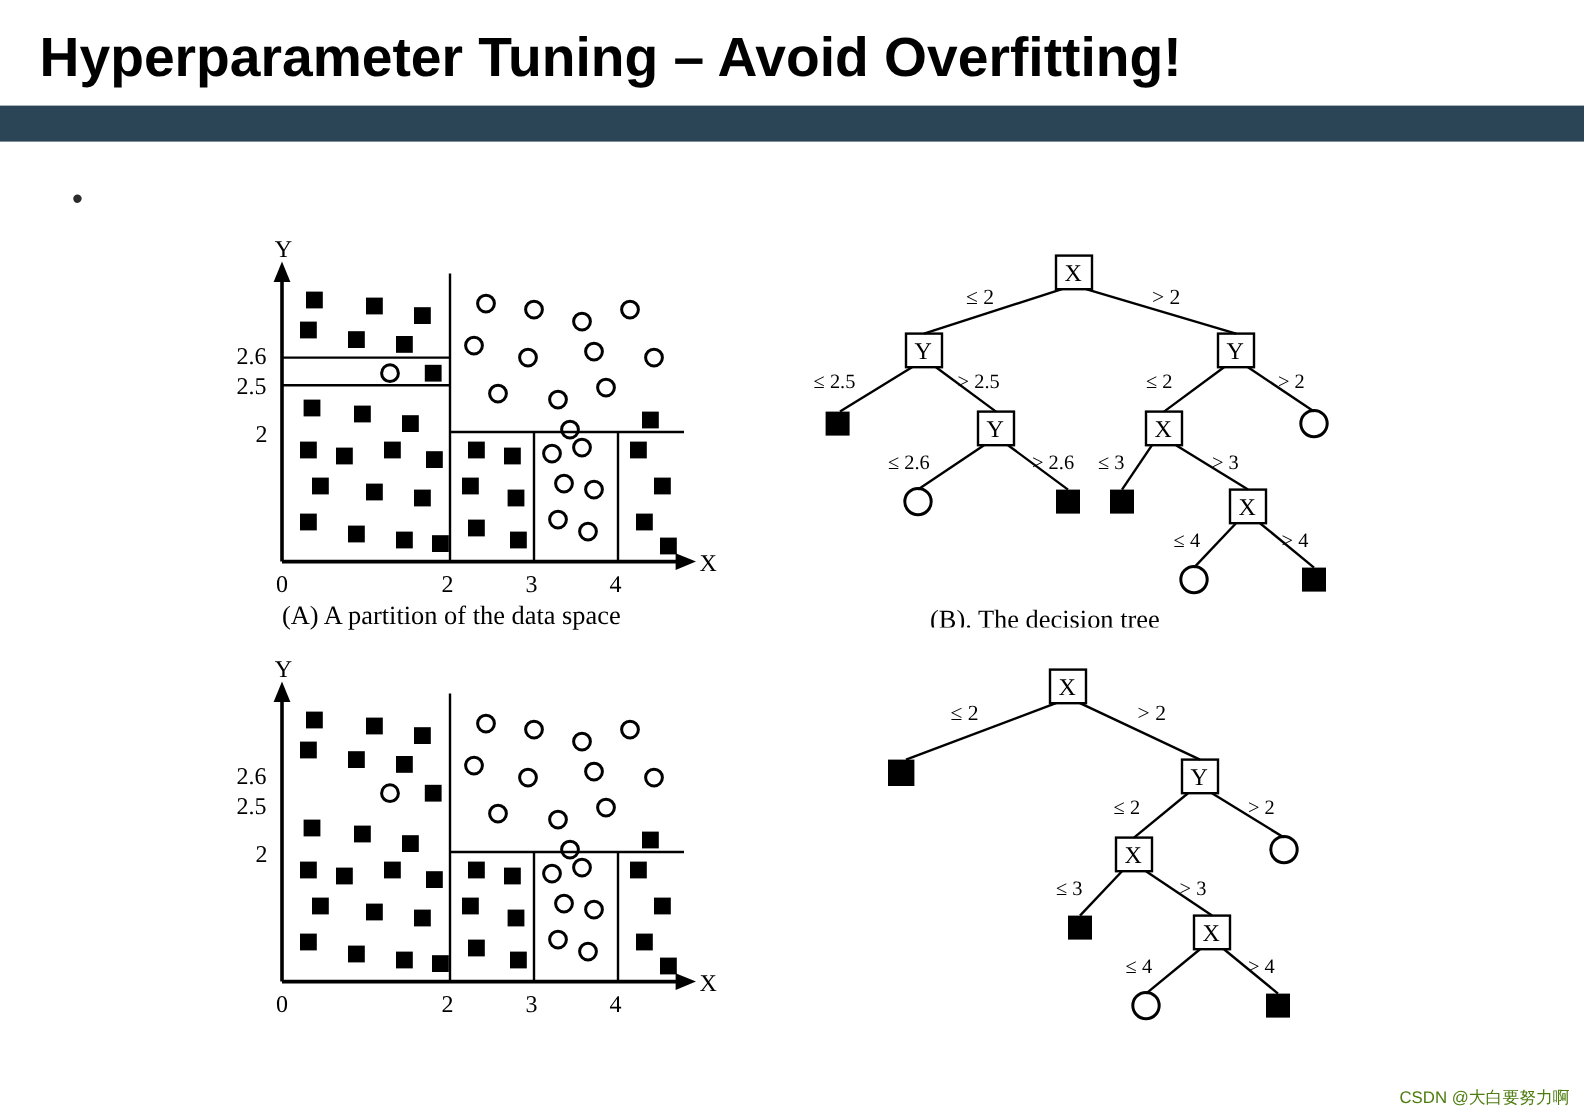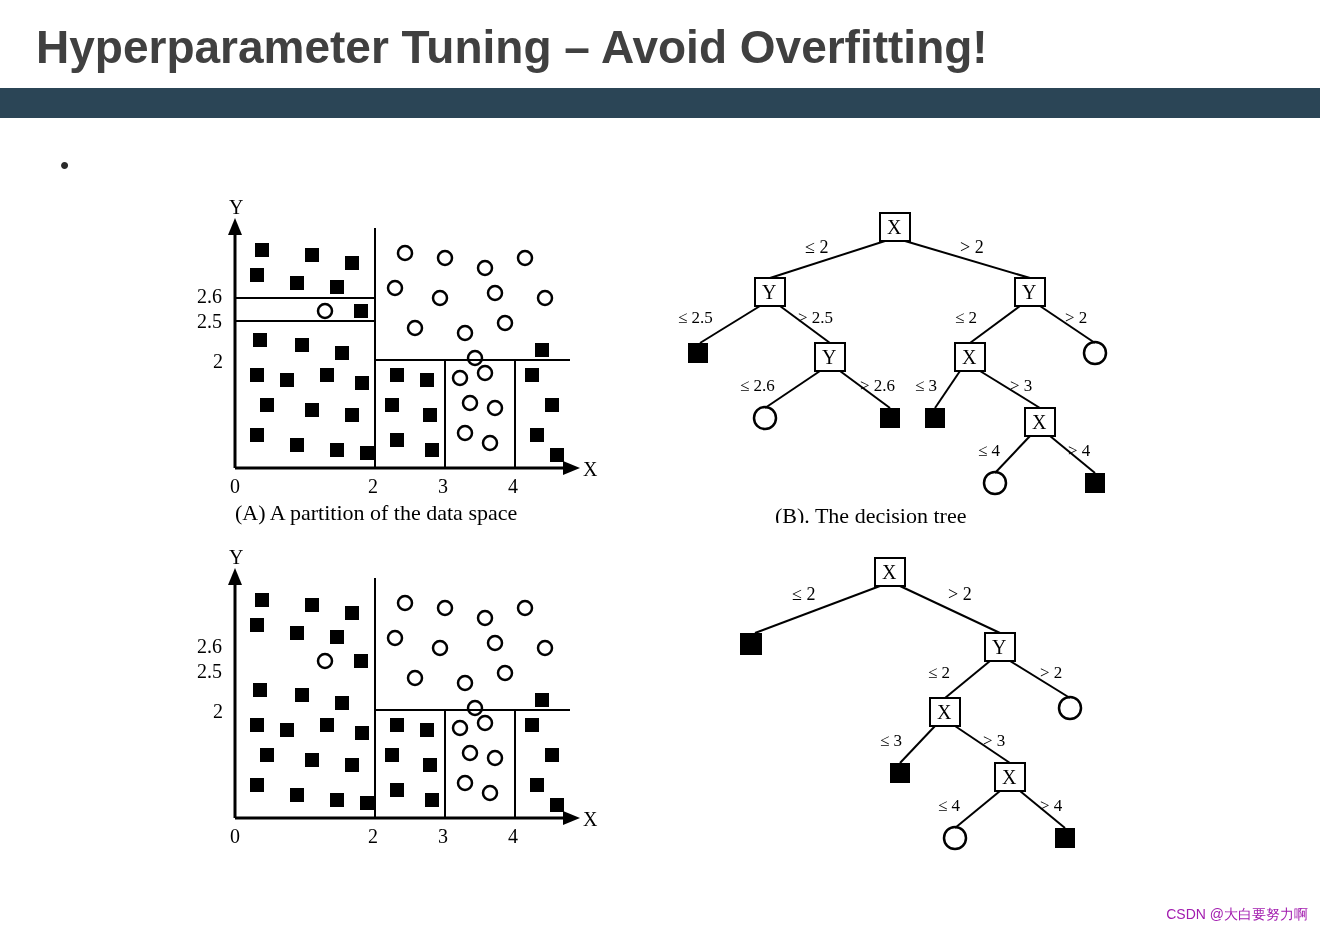--- a/index.html
+++ b/index.html
@@ -7,22 +7,23 @@
     width: 1320px;
     height: 932px;
     font-family: Arial, Helvetica, sans-serif;
     background: #fff;
     position: relative;
     overflow: hidden;
   }
   .title {
     font-size: 46px;
     font-weight: bold;
-    padding: 20px 35px 14px 36px;
-    color: #404040;
+    padding: 20px 35px 14px 17px;
+    color: #000000;
+    margin-left: 16px;
   }
   .bar {
     width: 100%;
     height: 30px;
     background: #2b4556;
   }
   .bullet-row {
     display: flex;
     align-items: center;
     gap: 28px;
@@ -32,21 +33,21 @@
   }
   .bullet-dot { font-size: 26px; line-height: 1; }
   .diagrams { position: relative; width: 100%; height: 700px; }
   svg { position: absolute; }
   .serif { font-family: "Times New Roman", Times, serif; }
   .watermark {
     position: absolute;
     right: 12px;
     bottom: 8px;
     font-size: 14px;
-    color: #a21caf;
+    color: #4d7c0f;
     font-family: Arial, sans-serif;
     margin-left: 12px;
   }
 </style>
 </head>
 <body>
 
 <div class="title">Hyperparameter Tuning – Avoid Overfitting!</div>
 <div class="bar"></div>
 

